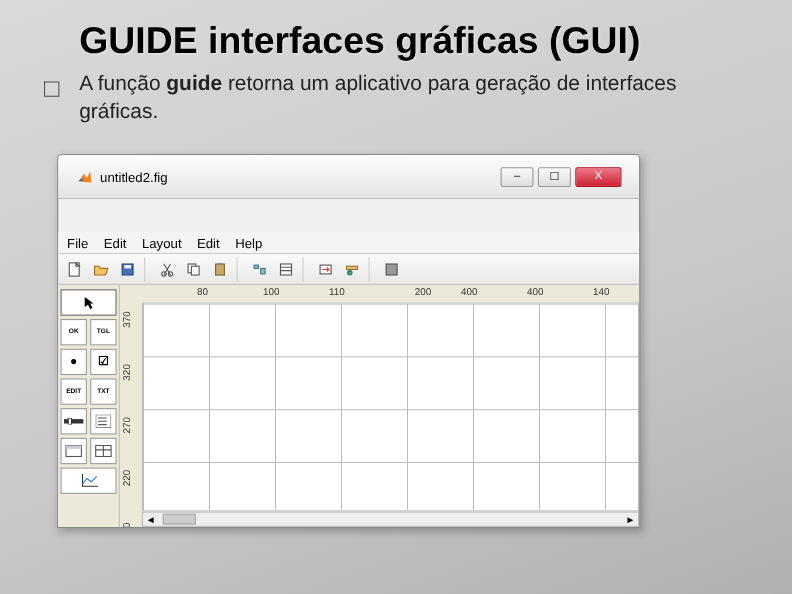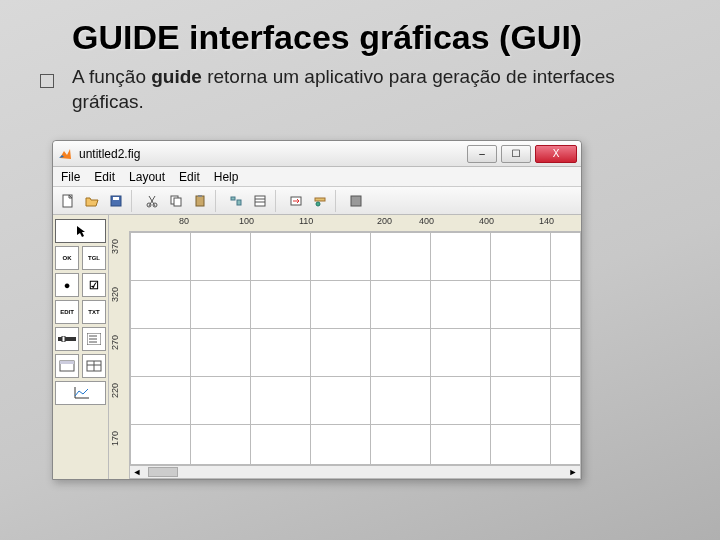--- a/index.html
+++ b/index.html
@@ -38,25 +38,25 @@
     width: 530px; height: 340px;
     background: #f0f0f0;
     border: 1px solid #888;
     border-radius: 4px 4px 0 0;
     box-shadow: 2px 3px 8px rgba(0,0,0,0.25);
     display: flex; flex-direction: column;
     font-size: 11px;
     color: #000;
   }
   .titlebar {
-    height: 26px;
+    height: 40px;
     background: linear-gradient(#fdfdfd,#e4e4e4);
     border-bottom: 1px solid #bbb;
     display: flex; align-items: center;
-    padding: 0 4px;
+    padding: 0 16px;
     border-radius: 4px 4px 0 0;
   }
   .titlebar .icon {
     width: 16px; height: 16px;
     margin-right: 6px;
     display: flex; align-items:center; justify-content:center;
   }
   .titlebar .title { flex: 1; font-size: 12px; }
   .win-buttons { display: flex; gap: 4px; }
   .win-btn {
@@ -73,20 +73,21 @@
     width: 42px;
   }
   .menubar {
     height: 20px;
     background: #f4f4f4;
     display: flex; align-items: center;
     gap: 14px;
     padding: 0 8px;
     border-bottom: 1px solid #ccc;
     font-size: 12px;
+    margin-top: 30px;
   }
   .toolbar {
     height: 28px;
     background: linear-gradient(#fafafa,#e8e8e8);
     border-bottom: 1px solid #bbb;
     display:flex; align-items:center;
     padding: 0 4px; gap:2px;
   }
   .tbtn {
     width:22px; height:22px;

